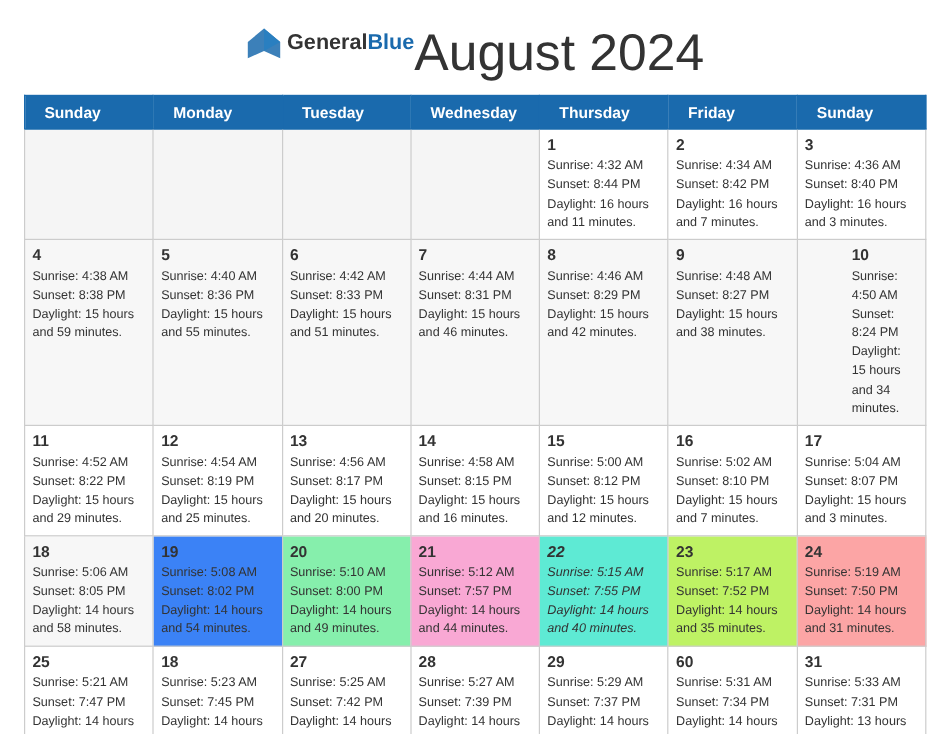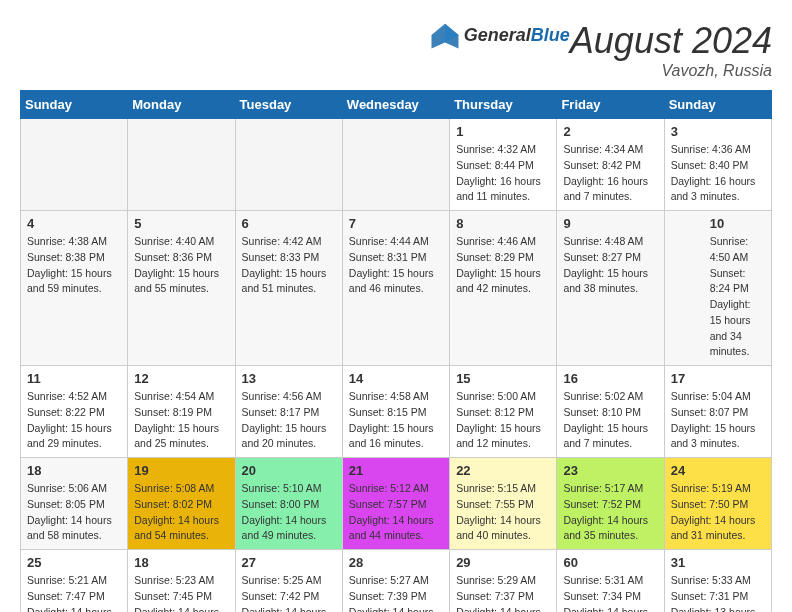--- a/index.html
+++ b/index.html
@@ -5,24 +5,23 @@
     * { box-sizing: border-box; margin: 0; padding: 0; }
     body {
       font-family: Arial, sans-serif;
       background: #fff;
       width: 792px;
       min-height: 612px;
       padding: 20px;
     }
     .header {
       display: flex;
-      justify-content: flex-end;
+      justify-content: center;
       align-items: flex-start;
       margin-bottom: 10px;
-      font-style: italic;
     }
     .logo {
       display: flex;
       align-items: center;
     }
     .logo-text-general {
       font-size: 18px;
       font-weight: bold;
       color: #333;
     }
@@ -33,38 +32,38 @@
     }
     .logo-icon {
       width: 30px;
       height: 30px;
       margin-right: 4px;
     }
     .title-block {
       text-align: right;
     }
     .month-title {
-      font-size: 36px;
+      font-size: 43px;
       font-weight: normal;
       color: #333;
     }
     .location {
       font-size: 16px;
       color: #555;
     }
     table {
       width: 100%;
       border-collapse: collapse;
       table-layout: fixed;
     }
     th {
       background-color: #1a6aad;
       color: white;
       text-align: left;
-      padding: 6px 4px;
+      padding: 6px 16px;
       font-size: 13px;
       font-weight: bold;
       border: 1px solid #1a6aad;
     }
     td {
       border: 1px solid #ccc;
       vertical-align: top;
       padding: 5px 6px;
       font-size: 11px;
       color: #333;
@@ -102,21 +101,20 @@
       <rect x="0" y="0" width="40" height="40" fill="white"></rect>
       <polygon points="20,5 38,20 38,38 20,30 2,38 2,20" fill="#1a6aad" opacity="0.85"></polygon>
       <polygon points="20,5 38,20 20,30" fill="#2a7fc0"></polygon>
     </svg>
     <div>
       <span class="logo-text-general">General</span><span class="logo-text-blue">Blue</span>
     </div>
   </div>
   <div class="title-block">
     <div class="month-title">August 2024</div>
-    <div class="location">Vavozh, Russia</div>
   </div>
 </div>
 
 <table>
   <thead>
     <tr>
       <th>Sunday</th>
       <th>Monday</th>
       <th>Tuesday</th>
       <th>Wednesday</th>
@@ -148,26 +146,26 @@
         <td><span class="day-number">11</span><span class="day-info">Sunrise: 4:52 AM<br>Sunset: 8:22 PM<br>Daylight: 15 hours and 29 minutes.</span></td>
         <td><span class="day-number">12</span><span class="day-info">Sunrise: 4:54 AM<br>Sunset: 8:19 PM<br>Daylight: 15 hours and 25 minutes.</span></td>
         <td><span class="day-number">13</span><span class="day-info">Sunrise: 4:56 AM<br>Sunset: 8:17 PM<br>Daylight: 15 hours and 20 minutes.</span></td>
         <td><span class="day-number">14</span><span class="day-info">Sunrise: 4:58 AM<br>Sunset: 8:15 PM<br>Daylight: 15 hours and 16 minutes.</span></td>
         <td><span class="day-number">15</span><span class="day-info">Sunrise: 5:00 AM<br>Sunset: 8:12 PM<br>Daylight: 15 hours and 12 minutes.</span></td>
         <td><span class="day-number">16</span><span class="day-info">Sunrise: 5:02 AM<br>Sunset: 8:10 PM<br>Daylight: 15 hours and 7 minutes.</span></td>
         <td><span class="day-number">17</span><span class="day-info">Sunrise: 5:04 AM<br>Sunset: 8:07 PM<br>Daylight: 15 hours and 3 minutes.</span></td>
       </tr>
       <tr>
         <td style="background: rgb(247, 247, 247);"><span class="day-number">18</span><span class="day-info">Sunrise: 5:06 AM<br>Sunset: 8:05 PM<br>Daylight: 14 hours and 58 minutes.</span></td>
-        <td style="background: #eab308;"><span class="day-number">19</span><span class="day-info">Sunrise: 5:08 AM<br>Sunset: 8:02 PM<br>Daylight: 14 hours and 54 minutes.</span></td>
+        <td style="background: #3b82f6;"><span class="day-number">19</span><span class="day-info">Sunrise: 5:08 AM<br>Sunset: 8:02 PM<br>Daylight: 14 hours and 54 minutes.</span></td>
         <td style="background: #86efac;"><span class="day-number">20</span><span class="day-info">Sunrise: 5:10 AM<br>Sunset: 8:00 PM<br>Daylight: 14 hours and 49 minutes.</span></td>
-        <td style="background: #d946ef;"><span class="day-number">21</span><span class="day-info">Sunrise: 5:12 AM<br>Sunset: 7:57 PM<br>Daylight: 14 hours and 44 minutes.</span></td>
-        <td style="background: #fef9c3;"><span class="day-number">22</span><span class="day-info">Sunrise: 5:15 AM<br>Sunset: 7:55 PM<br>Daylight: 14 hours and 40 minutes.</span></td>
+        <td style="background: #f9a8d4;"><span class="day-number">21</span><span class="day-info">Sunrise: 5:12 AM<br>Sunset: 7:57 PM<br>Daylight: 14 hours and 44 minutes.</span></td>
+        <td style="background: #5eead4; font-style: italic;"><span class="day-number">22</span><span class="day-info">Sunrise: 5:15 AM<br>Sunset: 7:55 PM<br>Daylight: 14 hours and 40 minutes.</span></td>
         <td style="background: #bef264;"><span class="day-number">23</span><span class="day-info">Sunrise: 5:17 AM<br>Sunset: 7:52 PM<br>Daylight: 14 hours and 35 minutes.</span></td>
-        <td style="background: #fde047; margin-left: 16px;"><span class="day-number">24</span><span class="day-info">Sunrise: 5:19 AM<br>Sunset: 7:50 PM<br>Daylight: 14 hours and 31 minutes.</span></td>
+        <td style="background: #fca5a5; margin-left: 16px;"><span class="day-number">24</span><span class="day-info">Sunrise: 5:19 AM<br>Sunset: 7:50 PM<br>Daylight: 14 hours and 31 minutes.</span></td>
       </tr>
       <tr>
         <td><span class="day-number">25</span><span class="day-info">Sunrise: 5:21 AM<br>Sunset: 7:47 PM<br>Daylight: 14 hours and 26 minutes.</span></td>
         <td><span class="day-number">18</span><span class="day-info">Sunrise: 5:23 AM<br>Sunset: 7:45 PM<br>Daylight: 14 hours and 21 minutes.</span></td>
         <td><span class="day-number">27</span><span class="day-info">Sunrise: 5:25 AM<br>Sunset: 7:42 PM<br>Daylight: 14 hours and 17 minutes.</span></td>
         <td><span class="day-number">28</span><span class="day-info">Sunrise: 5:27 AM<br>Sunset: 7:39 PM<br>Daylight: 14 hours and 12 minutes.</span></td>
         <td><span class="day-number">29</span><span class="day-info">Sunrise: 5:29 AM<br>Sunset: 7:37 PM<br>Daylight: 14 hours and 7 minutes.</span></td>
         <td><span class="day-number">60</span><span class="day-info">Sunrise: 5:31 AM<br>Sunset: 7:34 PM<br>Daylight: 14 hours and 3 minutes.</span></td>
         <td><span class="day-number">31</span><span class="day-info">Sunrise: 5:33 AM<br>Sunset: 7:31 PM<br>Daylight: 13 hours and 58 minutes.</span></td>
       </tr>

